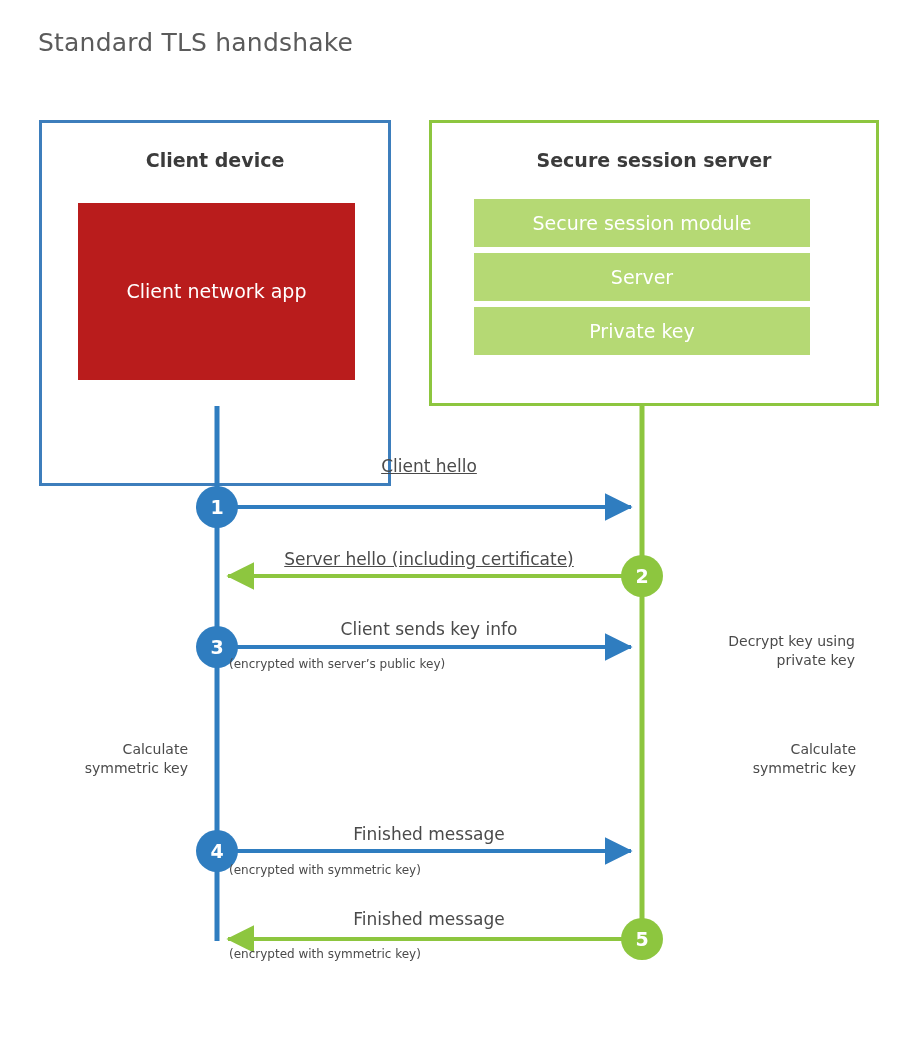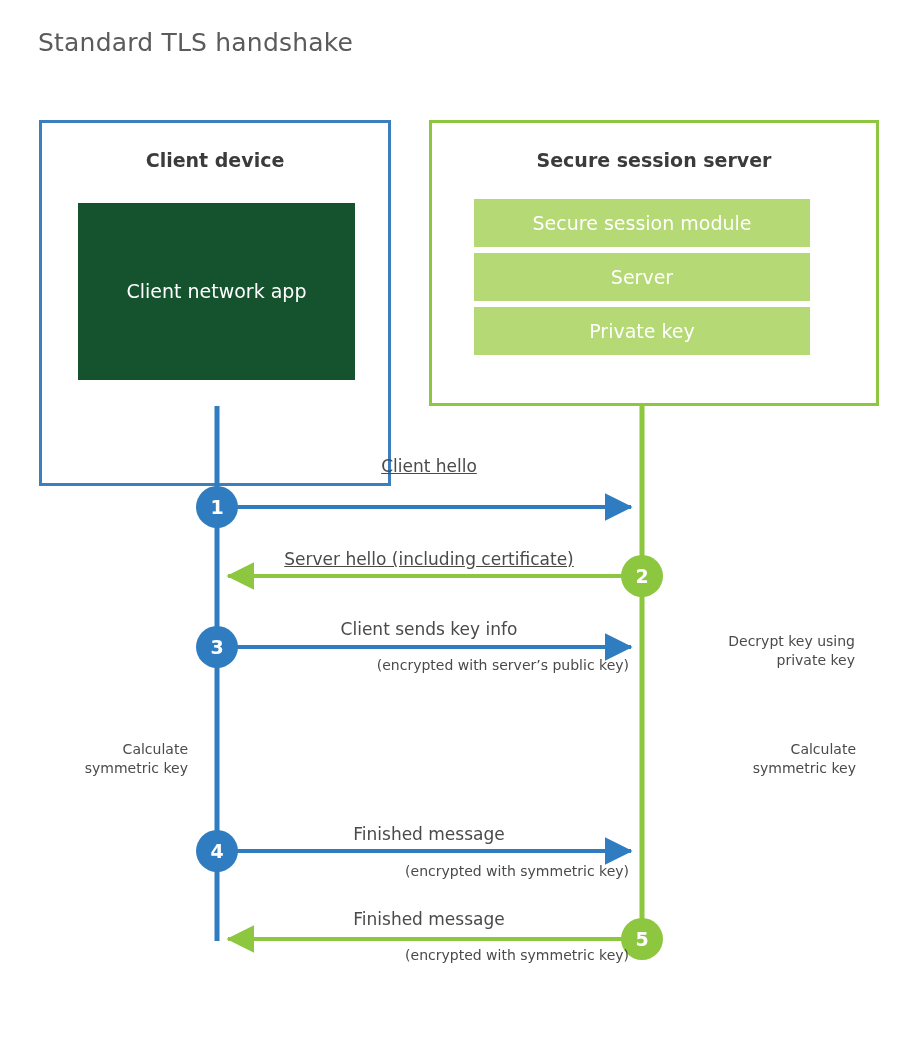--- a/index.html
+++ b/index.html
@@ -62,21 +62,21 @@
     font-size: 19px;
     font-weight: bold;
     color: #3b3b3b;
   }
   .client-app-block {
     position: absolute;
     left: 36px;
     top: 80px;
     width: 277px;
     height: 177px;
-    background: #14532d;
+    background: #b91c1c;
     color: #ffffff;
     font-size: 19px;
     display: flex;
     align-items: center;
     justify-content: center;
     text-align: center;
     line-height: 1.35;
     padding: 4px 10px;
     box-sizing: border-box;
   }
@@ -127,23 +127,23 @@
   
   .arrow-label {
     position: absolute;
     text-align: center;
     color: #4a4a4a;
     font-size: 17px;
     white-space: nowrap;
   }
   .arrow-sublabel {
     position: absolute;
-    text-align: right;
+    text-align: left;
     color: #4a4a4a;
-    font-size: 14px;
+    font-size: 12px;
     white-space: nowrap;
   }
   
   .side-note {
     position: absolute;
     color: #4a4a4a;
     font-size: 14px;
     line-height: 1.35;
     white-space: pre-line;
   }

